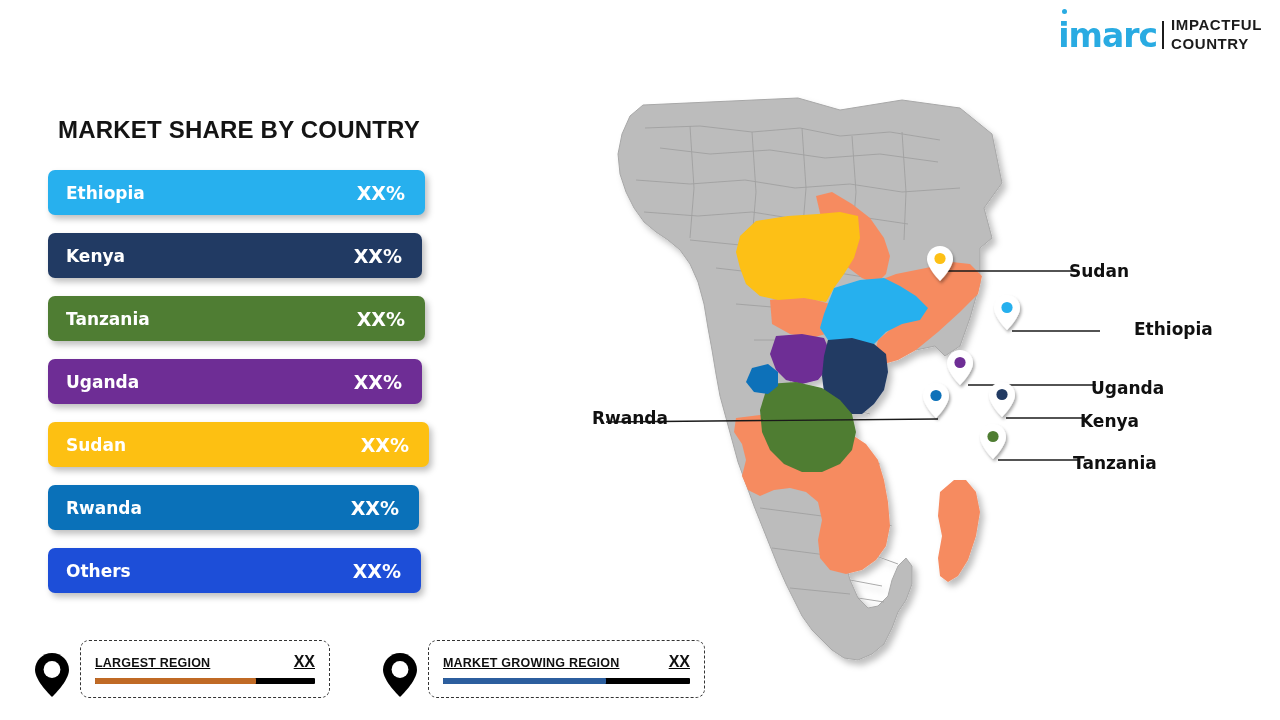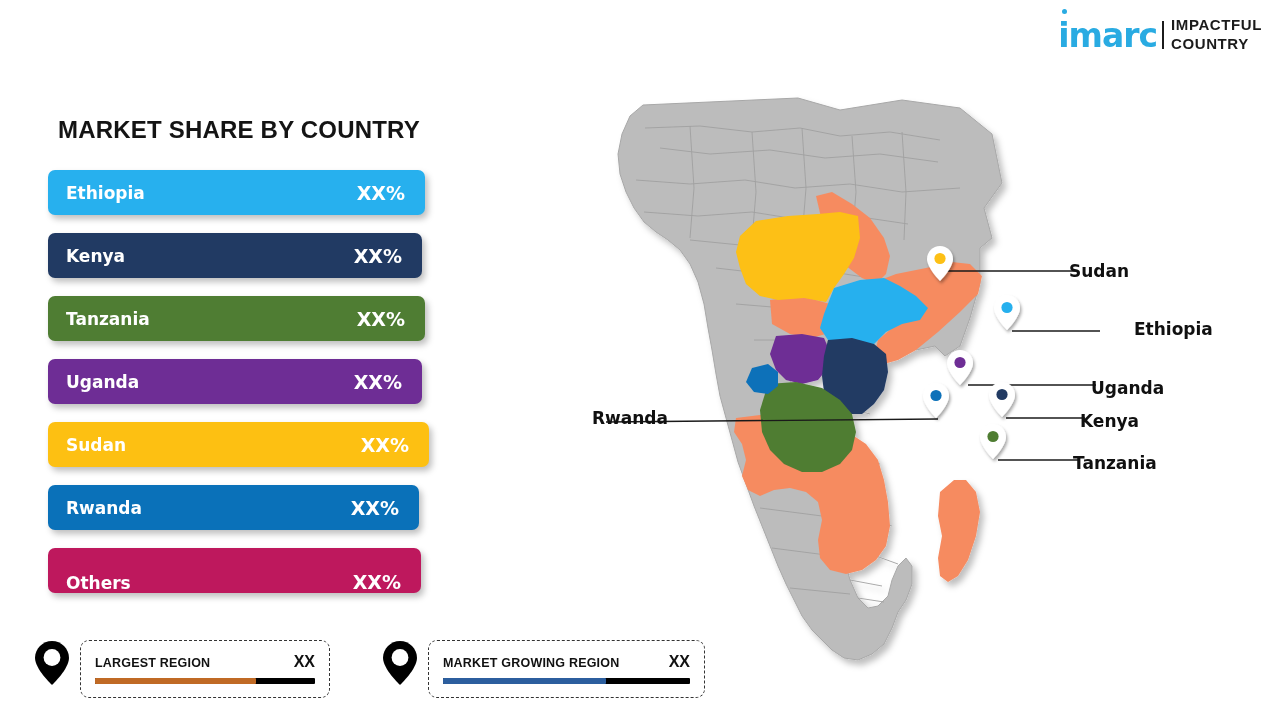--- a/index.html
+++ b/index.html
@@ -107,21 +107,22 @@
   .share-bar .bar-value {
     font-size: 19px;
     font-weight: bold;
     font-family: "DejaVu Sans", sans-serif;
   }
 
   
   .legend-group {
     position: absolute;
     display: flex;
-    align-items: flex-start;
+    align-items: flex-end;
+    text-decoration: underline;
   }
   #legend-largest { left: 34px; top: 640px; }
   #legend-fastest { left: 382px; top: 640px; }
 
   .legend-pin {
     width: 36px; height: 46px;
     flex: 0 0 auto;
     margin-right: 10px;
   }
   .legend-box {
@@ -227,21 +228,21 @@
         <span class="bar-value">XX%</span>
       </div>
       <div class="share-bar" style="background: rgb(253, 192, 18); width: 381px; margin-left: 48px;">
         <span class="bar-label">Sudan</span>
         <span class="bar-value">XX%</span>
       </div>
       <div class="share-bar" style="background: rgb(10, 113, 185); width: 371px; margin-left: 48px;">
         <span class="bar-label">Rwanda</span>
         <span class="bar-value">XX%</span>
       </div>
-      <div class="share-bar" style="background: #be185d; width: 373px; margin-left: 48px; align-items: flex-end;">
+      <div class="share-bar" style="background: #1d4ed8; width: 373px; margin-left: 48px;">
         <span class="bar-label">Others</span>
         <span class="bar-value">XX%</span>
       </div>
     </div>
 
   <div class="legend-group" id="legend-largest">
     <svg class="legend-pin" viewBox="0 0 36 46">
       <path d="M18 1 C8.6 1 1 8.6 1 18 C1 29 18 45 18 45 C18 45 35 29 35 18 C35 8.6 27.4 1 18 1 Z" fill="#000000"></path>
       <circle cx="18" cy="17.5" r="8.4" fill="#ffffff"></circle>
     </svg>

